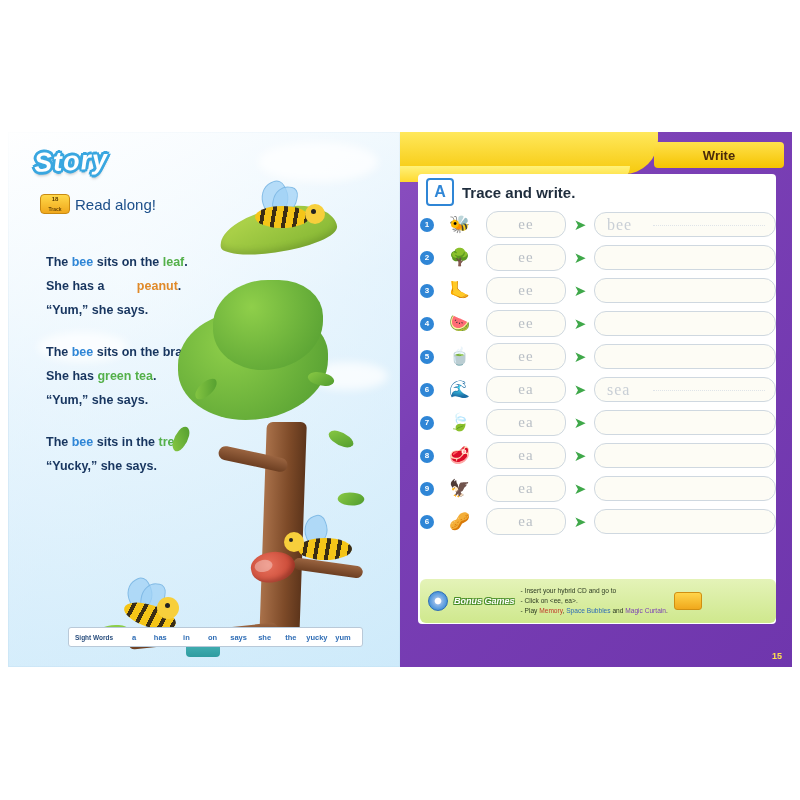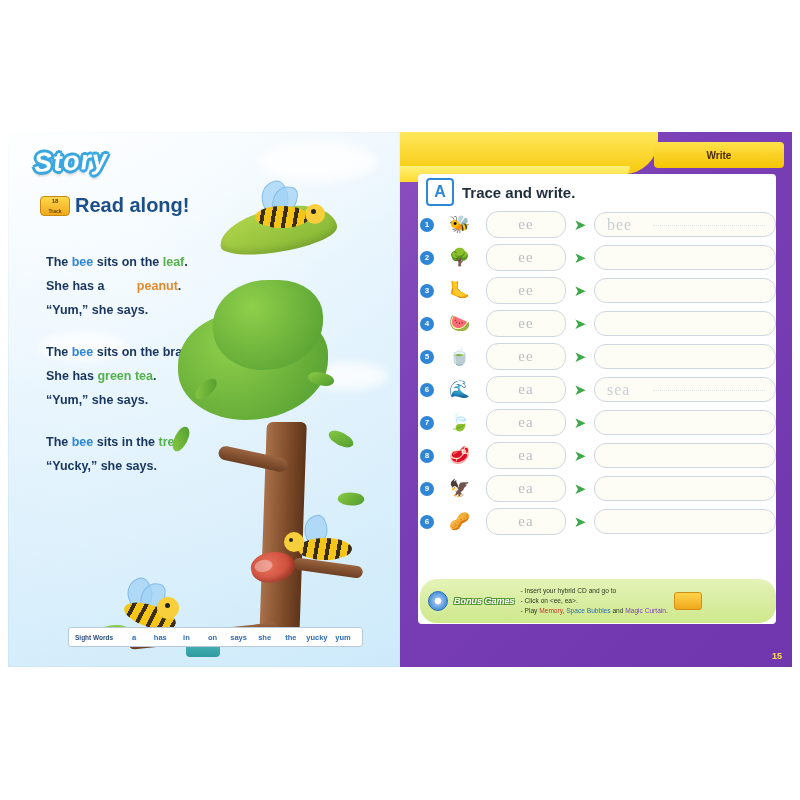--- a/index.html
+++ b/index.html
@@ -89,22 +89,22 @@
   }
   .track-badge .tnum {
     position: absolute;
     top: 1px;
     left: 0; right: 0;
     text-align: center;
     font-size: 6px;
     color: #5c3c00;
   }
   .read-along-label {
-    font-size: 20px;
-    font-weight: bold;
+    font-size: 15px;
+    font-weight: normal;
     color: #1c4f8a;
   }
 
   .story-lines {
     position: absolute;
     left: 38px;
     top: 108px;
     width: 260px;
     font-size: 12.5px;
     line-height: 24px;
@@ -269,21 +269,21 @@
     top: 10px;
     width: 130px;
     height: 26px;
     background: linear-gradient(#ffe14d, #f5c400);
     border-radius: 4px;
     display: flex;
     align-items: center;
     justify-content: center;
   }
   .yellow-tab span {
-    font-size: 10px;
+    font-size: 13px;
     font-weight: bold;
     color: #4a2a0a;
   }
   .yellow-swoop {
     position: absolute;
     left: 0;
     top: 0;
     width: 258px;
     height: 42px;
     background: linear-gradient(#ffe85c, #f6c90d);
@@ -408,21 +408,21 @@
     border-top: 1px dotted #dfe4e9;
   }
 
   .bonus {
     position: absolute;
     left: 20px;
     top: 447px;
     width: 356px;
     height: 44px;
     background: linear-gradient(#e4f3b8, #cfe88d);
-    border-radius: 17px;
+    border-radius: 6px;
     display: flex;
     align-items: center;
     padding: 0 8px;
     box-sizing: border-box;
     gap: 6px;
   }
   .cd-icon {
     width: 18px; height: 18px;
     border-radius: 50%;
     background: radial-gradient(circle, #ffffff 22%, #8fb8e8 30%, #2f86d6 85%);

